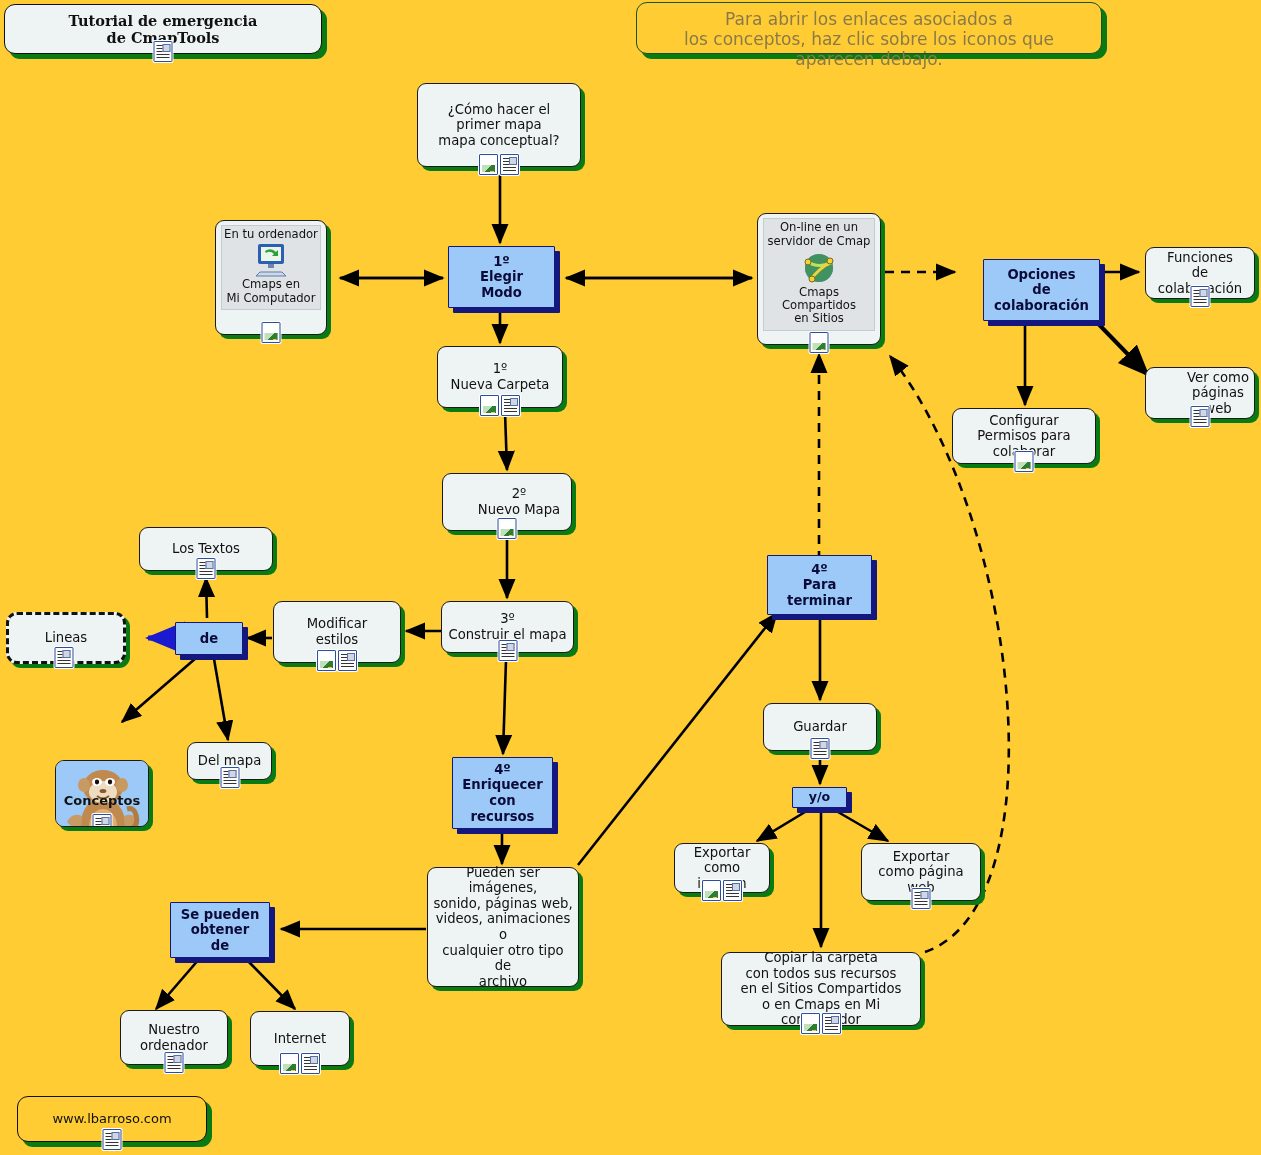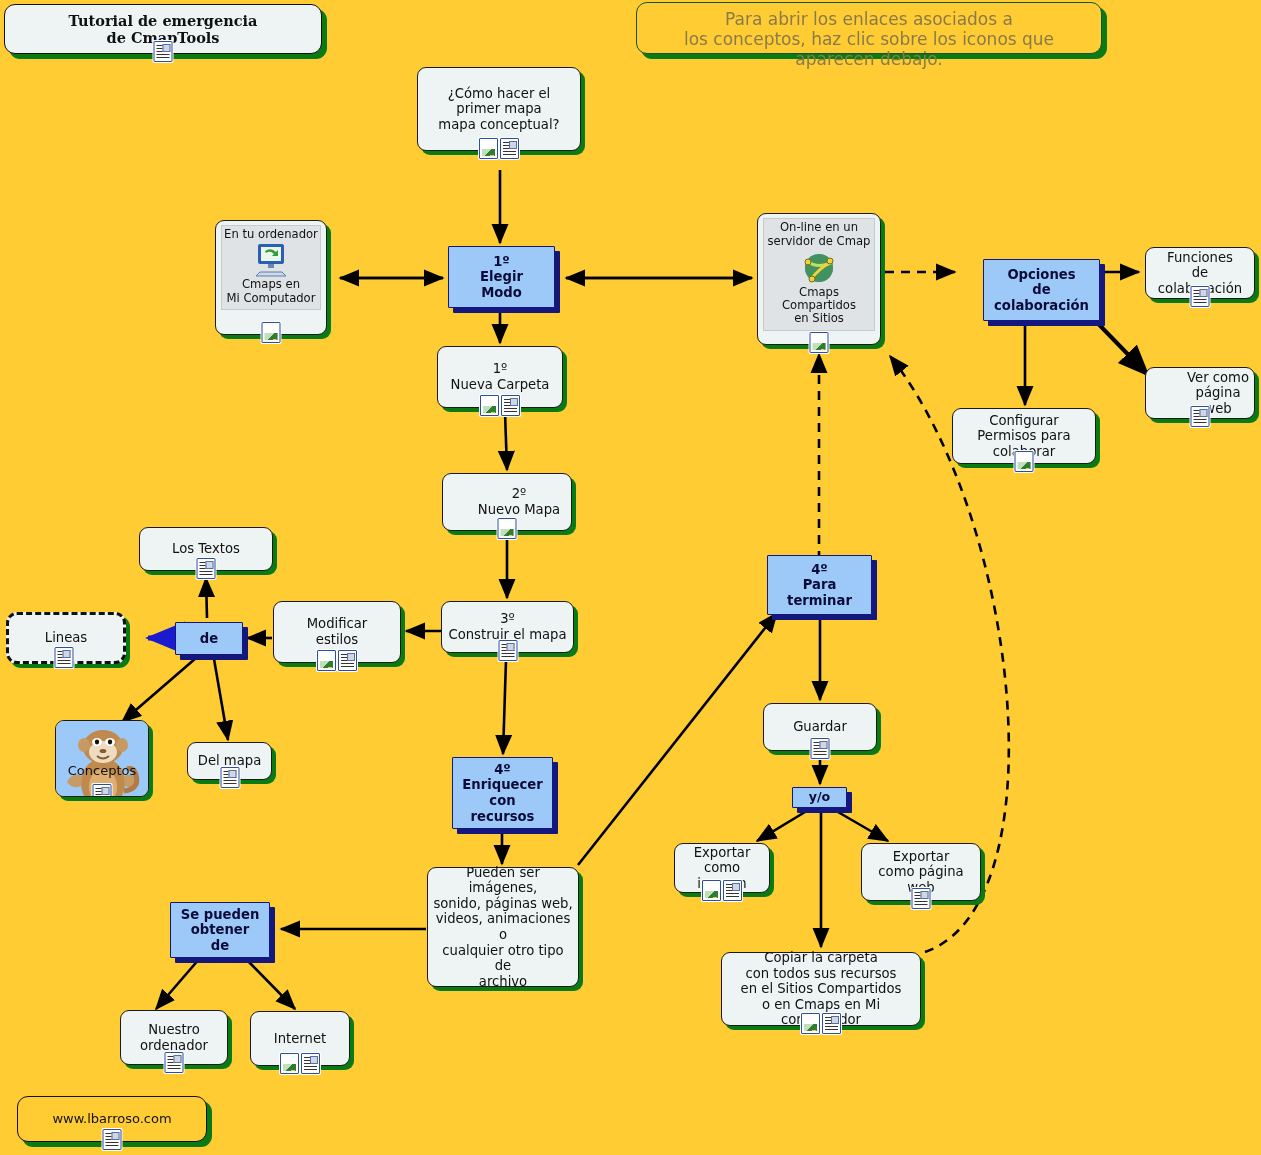--- a/index.html
+++ b/index.html
@@ -246,21 +246,21 @@
     </span>
   </div>
 
   <div class="node note-box" style="left:636px;top:2px;width:466px;height:52px;">
     <span class="txt">
       <span>Para abrir los enlaces asociados a</span><br>
       <span>los conceptos, haz clic sobre los iconos que aparecen debajo.</span>
     </span>
   </div>
 
-  <div class="node concept" style="left:417px;top:67px;width:164px;height:84px;justify-content:center;">
+  <div class="node concept" style="left:417px;top:83px;width:164px;height:84px;justify-content:center;">
     <span class="txt">
       <span>¿Cómo hacer el</span><br>
       <span>primer mapa</span><br>
       <span>mapa conceptual?</span>
     </span>
     <span class="icons">
       <span class="ricon pic"></span>
       <span class="ricon doc"></span>
     </span>
   </div>
@@ -326,21 +326,21 @@
       <span>de colaboración</span>
     </span>
     <span class="icons">
       <span class="ricon doc"></span>
     </span>
   </div>
 
   <div class="node concept" style="left:1145px;top:367px;width:110px;height:52px;padding-left:36px;">
     <span class="txt">
       <span>Ver como</span><br>
-      <span>página web</span>
+      <span>páginas web</span>
     </span>
     <span class="icons">
       <span class="ricon doc"></span>
     </span>
   </div>
 
   <div class="node concept" style="left:952px;top:408px;width:144px;height:56px;">
     <span class="txt">
       <span>Configurar</span><br>
       <span>Permisos para</span><br>
@@ -404,21 +404,21 @@
     </span>
   </div>
 
   <div class="node dashed" style="left:6px;top:612px;width:120px;height:52px;">
     <span class="txt">Lineas</span>
     <span class="icons" style="bottom:-7px;left:48%;">
       <span class="ricon doc"></span>
     </span>
   </div>
 
-  <div class="node img-concept" style="left:55px;top:720px;width:94px;height:77px;">
+  <div class="node img-concept" style="left:55px;top:760px;width:94px;height:67px;font-weight:bold;">
     <svg width="94" height="93" viewBox="0 0 94 93" style="position:absolute;left:0;top:0;">
       <rect width="94" height="93" fill="#9cc9f7"></rect>
       <ellipse cx="47" cy="62" rx="22" ry="25" fill="#c08a4e"></ellipse>
       <ellipse cx="47" cy="66" rx="14" ry="18" fill="#dfae72"></ellipse>
       <ellipse cx="47" cy="26" rx="20" ry="17" fill="#c08a4e"></ellipse>
       <ellipse cx="28" cy="24" rx="6" ry="7" fill="#c79a63"></ellipse>
       <ellipse cx="66" cy="24" rx="6" ry="7" fill="#c79a63"></ellipse>
       <ellipse cx="47" cy="31" rx="14" ry="11" fill="#eddcc2"></ellipse>
       <ellipse cx="41" cy="21" rx="5" ry="4" fill="#fff"></ellipse>
       <ellipse cx="54" cy="21" rx="5" ry="4" fill="#fff"></ellipse>

